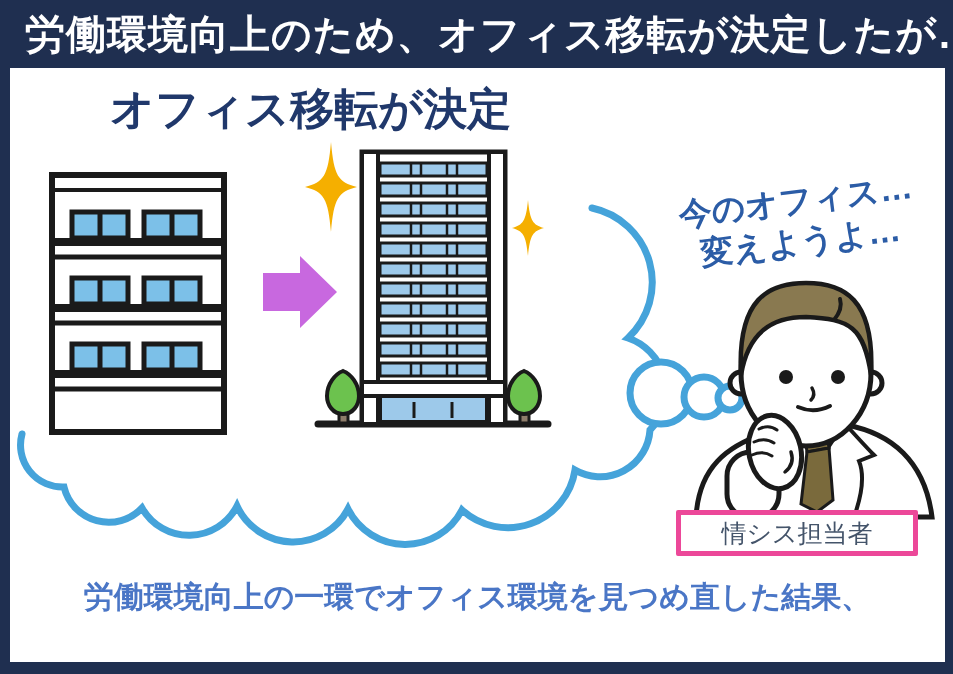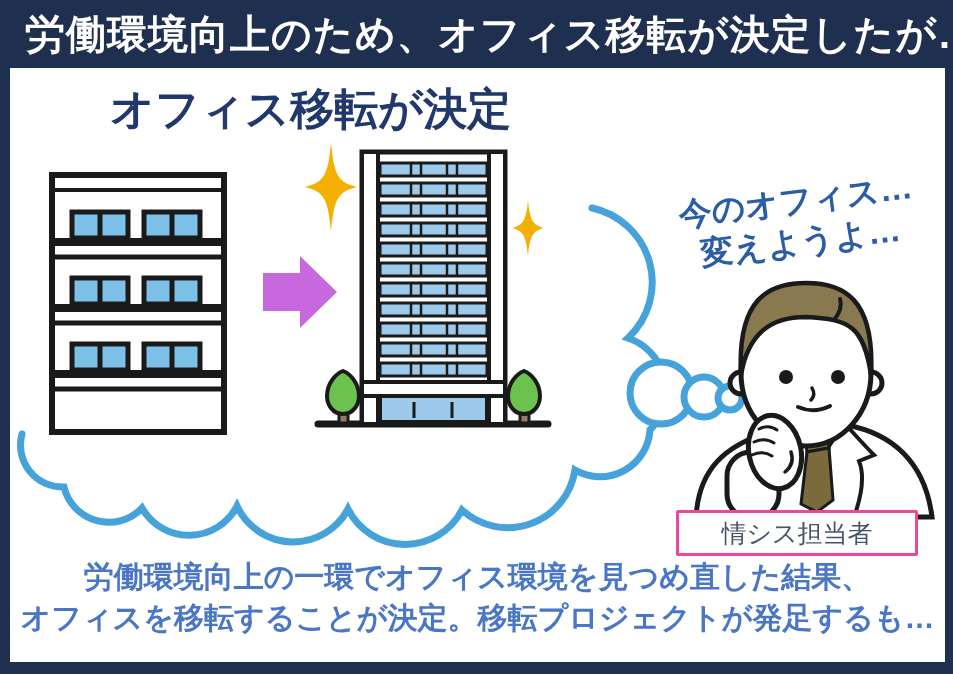--- a/index.html
+++ b/index.html
@@ -28,26 +28,26 @@
     font-size:44px;font-weight:800;color:#20386b;white-space:nowrap;
   }
   .thought-text{
     position:absolute;left:648px;top:180px;width:300px;z-index:3;
     transform:rotate(-7deg);
     font-size:33px;font-weight:800;line-height:41px;
     color:#2b5ca6;text-align:center;white-space:nowrap;
   }
   .role-label{
     position:absolute;left:676px;top:510px;width:242px;height:46px;z-index:5;
-    background:#ffffff;border:3px solid #ec4899;border-radius:2px;
+    background:#ffffff;border:5px solid #ec4899;border-radius:2px;
     display:flex;align-items:center;justify-content:center;
     font-size:25px;font-weight:500;color:#44546a;box-sizing:border-box;
   }
   .caption{
-    position:absolute;left:10px;top:556px;width:935px;z-index:3;
+    position:absolute;left:10px;top:576px;width:935px;z-index:3;
     text-align:center;font-size:30px;font-weight:700;line-height:41px;
     color:#4a76c6;white-space:nowrap;
   }
 </style>
 </head>
 <body>
 
 <div class="banner">
   <span>労働環境向上のため、オフィス移転が決定したが…</span>
 </div>
@@ -174,14 +174,13 @@
 
 <div class="thought-text">
   <div>今のオフィス…</div>
   <div>変えようよ…</div>
 </div>
 
 <div class="role-label">情シス担当者</div>
 
 <div class="caption">
   <div>労働環境向上の一環でオフィス環境を見つめ直した結果、</div>
-  <div>オフィスを移転することが決定。移転プロジェクトが発足するも…</div>
 </div>
 
 </body></html>

